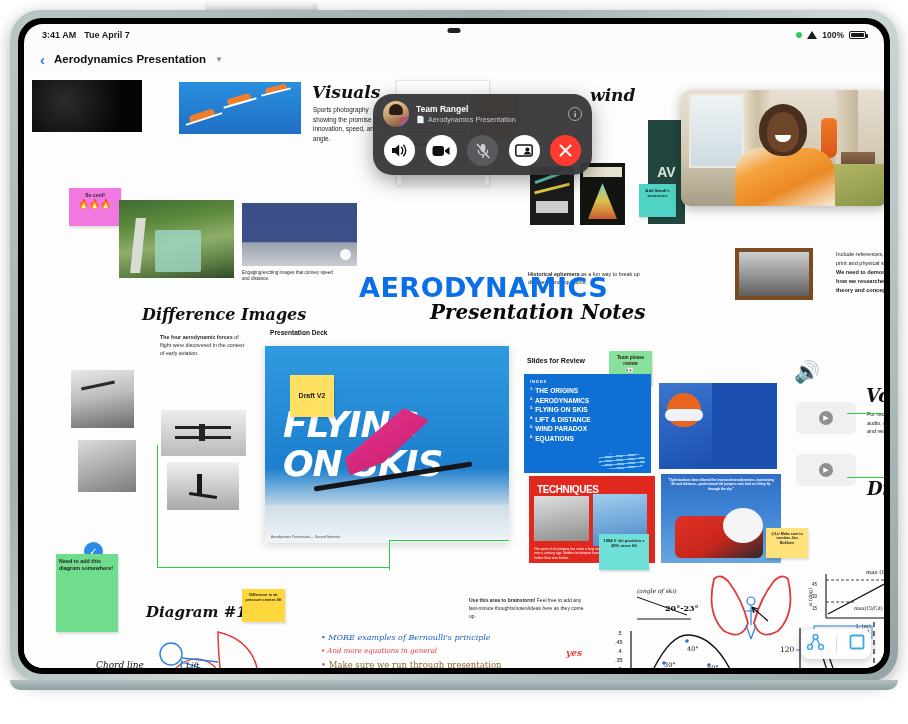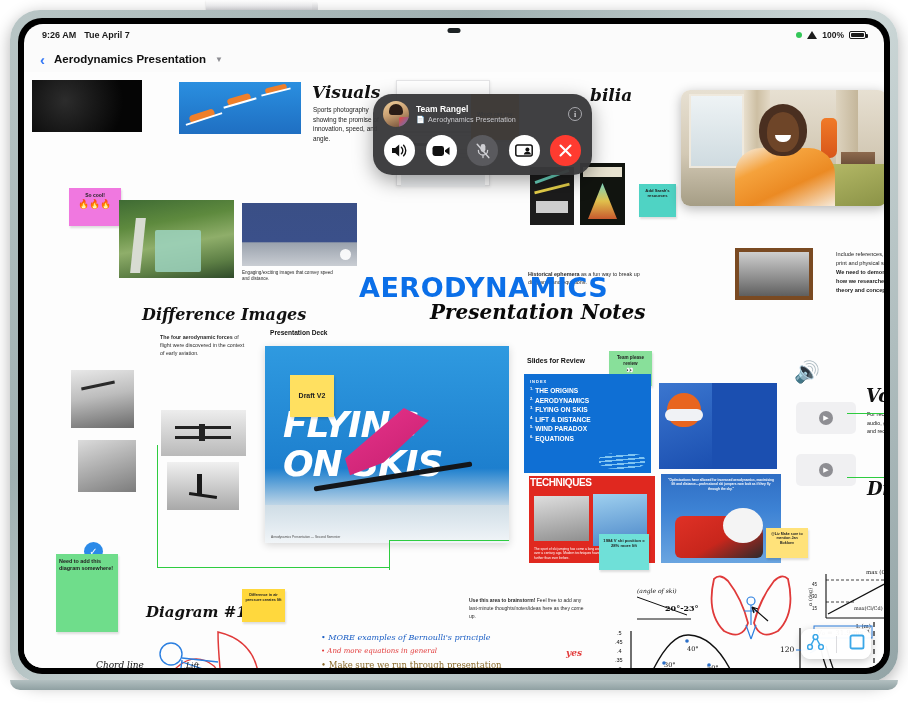--- a/index.html
+++ b/index.html
@@ -162,21 +162,21 @@
   <div class="pencil"></div>
 
   <div class="ipad">
    <div class="ipad-inner">
     <div class="screen">
 
       <div class="camera"></div>
 
       <div class="statusbar">
         <div class="sb-left">
-          <span>9:26 AM</span>
+          <span>3:41 AM</span>
           <span>Tue April 7</span>
         </div>
         <div class="sb-right">
           <span class="greendot"></span>
           <span class="wifi"></span>
           <span>100%</span>
           <span class="battery"></span>
         </div>
       </div>
 
@@ -231,37 +231,39 @@
           <div class="abs" style="left:6px;top:68px;right:6px;height:1.3px;background:#d4d4d7;"></div>
           <div class="abs" style="left:6px;top:72px;right:10px;height:1.3px;background:#d4d4d7;"></div>
           <div class="abs" style="left:6px;top:76px;right:20px;height:1.3px;background:#d4d4d7;"></div>
           <div class="abs" style="left:4px;top:92px;right:4px;height:14px;background:#eceef0;"></div>
         </div>
 
         <div class="abs sticky" style="left:447px;top:24px;width:48px;height:46px;background:#ffa21f;display:flex;align-items:center;justify-content:center;">
           <span>Which can you revise?</span>
         </div>
 
-        <div class="abs handw" style="left:566px;top:15px;font-size:17px;">bilia</div>
+        <div class="abs handw" style="left:566px;top:15px;font-size:17px;">wind</div>
 
         <div class="abs" style="left:506px;top:97px;width:44px;height:58px;background:#1c1c1c;">
           <div class="abs" style="left:4px;top:8px;width:36px;height:3px;background:#6ad6c0;transform:rotate(-20deg);"></div>
           <div class="abs" style="left:4px;top:20px;width:36px;height:3px;background:#e8d24a;transform:rotate(-14deg);"></div>
           <div class="abs" style="left:6px;top:34px;width:32px;height:12px;background:#ededed;opacity:.85;"></div>
         </div>
         <div class="abs" style="left:556px;top:93px;width:45px;height:62px;background:#11140f;">
           <div class="abs" style="left:3px;top:4px;right:3px;height:10px;background:#e7e2cf;"></div>
           <div class="abs" style="left:8px;top:20px;width:29px;height:36px;background:
             linear-gradient(180deg,#7ad3c0,#e0c04c 50%,#c85a2e 100%);clip-path:polygon(50% 0,100% 100%,0 100%);"></div>
         </div>
         <div class="abs cap" style="left:504px;top:200px;width:128px;line-height:1.5;font-size:5.4px;">
           <b>Historical ephemera</b>
           <span>as a fun way to break up diagrams and equations.</span>
         </div>
 
+        <div class="abs" style="left:624px;top:50px;width:37px;height:104px;background:#22463f;color:#dfe9e0;
+             display:flex;align-items:center;justify-content:center;font-size:14px;font-weight:700;">AV</div>
         <div class="abs sticky" style="left:615px;top:114px;width:37px;height:33px;background:#4fd3c4;font-size:4.2px;">
           <span>Add Sarah's resources</span>
         </div>
 
         <div class="abs" style="left:711px;top:178px;width:78px;height:52px;background:#7a4a22;padding:4px;">
           <div style="width:100%;height:100%;background:linear-gradient(180deg,#cfcfcf,#8d8d8d 60%,#5f5f5f 100%);"></div>
         </div>
 
         <div class="abs" style="left:812px;top:180px;width:80px;font-size:5.6px;line-height:1.6;color:#1c1c1c;">
           <div>Include references,</div>
@@ -329,21 +331,21 @@
                repeating-linear-gradient(175deg,#7fc4f2 0 1.6px,transparent 1.6px 4px);border-radius:40%;"></div>
         </div>
 
         <div class="abs" style="left:635px;top:313px;width:118px;height:86px;background:#1b4fb0;display:flex;">
           <div style="width:45%;background:linear-gradient(160deg,#3b76cf,#1b4fb0);position:relative;">
             <div style="position:absolute;left:8px;top:10px;width:34px;height:34px;border-radius:50% 50% 45% 45%;background:#e8651f;"></div>
             <div style="position:absolute;left:6px;top:26px;width:38px;height:12px;border-radius:7px;background:#f0f2f5;"></div>
           </div>
         </div>
 
-        <div class="abs" style="left:505px;top:406px;width:126px;height:87px;background:#e0281f;padding:1px;">
+        <div class="abs" style="left:505px;top:406px;width:126px;height:87px;background:#e0281f;padding:8px;">
           <div style="font-size:10px;font-weight:800;color:#fff;letter-spacing:-.4px;">TECHNIQUES</div>
           <div class="abs" style="left:5px;top:20px;width:55px;height:45px;background:linear-gradient(170deg,#dedede,#8f8f8f);"></div>
           <div class="abs" style="left:64px;top:18px;width:54px;height:52px;background:linear-gradient(170deg,#9fd0ef,#4a86c8);"></div>
           <div class="abs" style="left:5px;bottom:3px;right:5px;font-size:3.3px;color:#fff;line-height:1.3;">The sport of ski jumping has come a long way since its inception in Norway over a century ago. Modern techniques have led athletes to fly higher and further than ever before.</div>
         </div>
         <div class="abs sticky" style="left:575px;top:464px;width:50px;height:36px;background:#6fe0d8;font-size:4.2px;">
           <span>1984 V ski position = 28% more lift</span>
         </div>
 
         <div class="abs" style="left:637px;top:404px;width:120px;height:89px;background:linear-gradient(180deg,#2f6ec4 0%,#3d82d4 40%,#6aa5e0 100%);">

